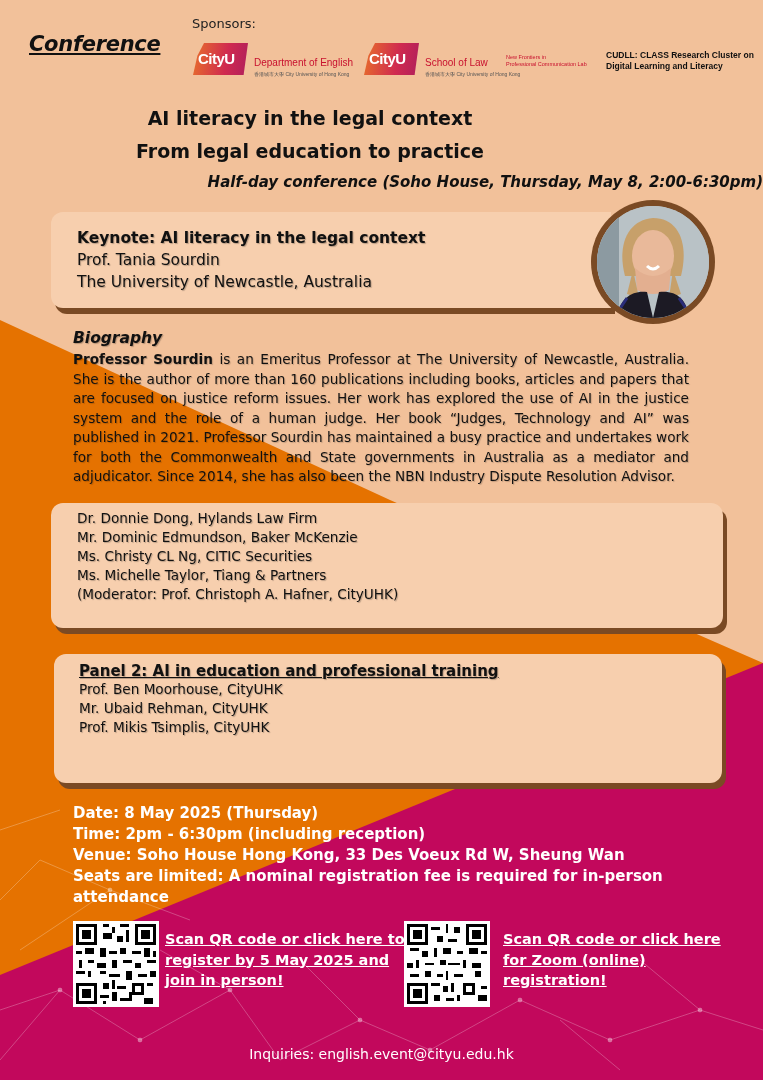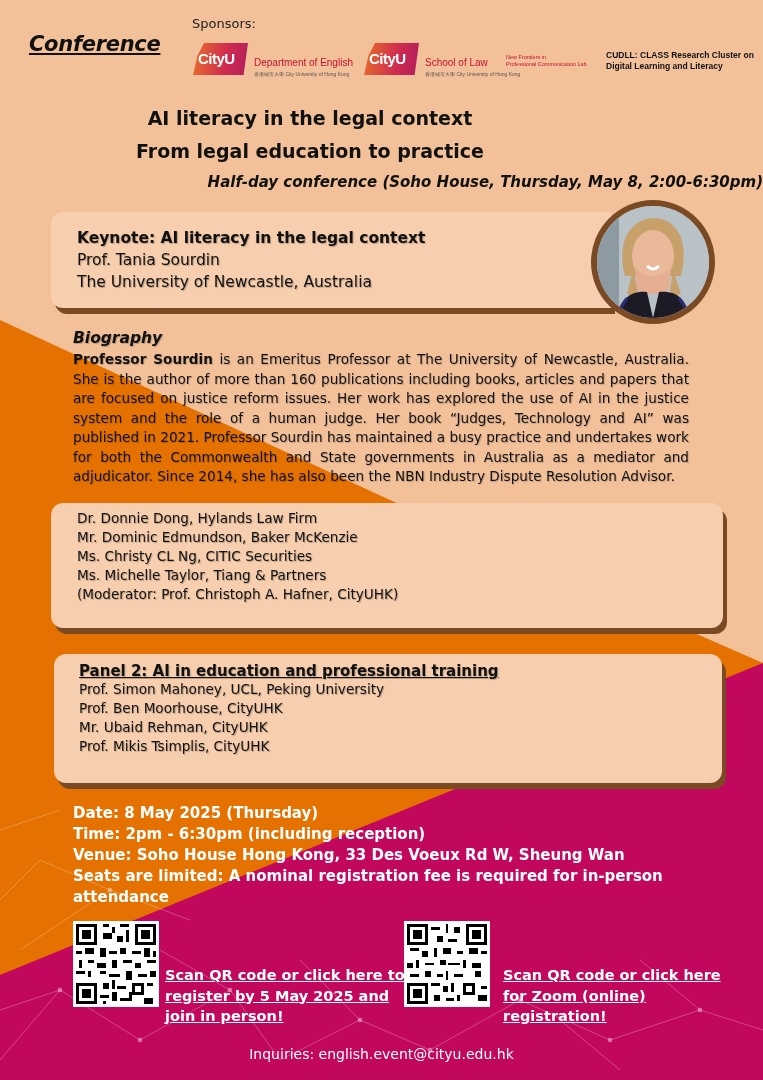--- a/index.html
+++ b/index.html
@@ -24,21 +24,21 @@
   .kn-title { font-weight:bold; font-size:15.5px; }
   .kn-line { font-size:15.5px; margin-top:4px; }
   .photo { position:absolute; z-index:3; left:591px; top:200px; width:124px; height:124px; border-radius:50%; background:#7A4A24; }
   .photo-inner { position:absolute; left:6px; top:6px; width:112px; height:112px; border-radius:50%; overflow:hidden; background:linear-gradient(90deg,#9AA8AE 0%,#C9CFD0 40%,#B8C0C2 100%); }
   .bio-head { left:73px; top:329px; font-size:15.5px; font-weight:bold; font-style:italic; color:#111; text-shadow:1px 1px 1px rgba(0,0,0,0.25); }
   .bio-body { left:73px; top:350px; width:616px; font-size:13.6px; line-height:19.5px; color:#111; text-align:justify; text-shadow:1px 1px 1px rgba(0,0,0,0.2); }
   .panel-title { font-weight:bold; text-decoration:underline; font-size:15px; }
   .panel-line { font-size:13.6px; line-height:19px; }
   .info { left:73px; top:803px; width:620px; color:#fff; font-weight:bold; font-size:15px; line-height:21px; }
   .qr { position:absolute; z-index:3; width:86px; height:86px; background:#fff; }
-  .qr-link { position:absolute; z-index:3; color:#fff; font-weight:bold; font-size:14.5px; line-height:20.5px; text-decoration:underline;margin-top:36px; }
+  .qr-link { position:absolute; z-index:3; color:#fff; font-weight:bold; font-size:14.5px; line-height:20.5px; text-decoration:underline; }
   .inquiries { left:0; width:763px; text-align:center; top:1046px; color:#fff; font-size:14px; }
 </style>
 </head>
 <body>
 
 <svg class="bg" viewBox="0 0 763 1080" xmlns="http://www.w3.org/2000/svg">
   <rect x="0" y="0" width="763" height="1080" fill="#F2C19A"></rect>
   <polygon points="0,320 390,500 763,663 763,1080 0,1080" fill="#E57200"></polygon>
   <polygon points="763,663 763,1080 0,1080 0,975" fill="#C2085C"></polygon>
   <g stroke="rgba(255,255,255,0.25)" stroke-width="1" fill="rgba(255,255,255,0.35)">
@@ -146,21 +146,20 @@
   <div class="panel-line">Dr. Donnie Dong, Hylands Law Firm</div>
   <div class="panel-line">Mr. Dominic Edmundson, Baker McKenzie</div>
   <div class="panel-line">Ms. Christy CL Ng, CITIC Securities</div>
   <div class="panel-line">Ms. Michelle Taylor, Tiang &amp; Partners</div>
   <div class="panel-line">(Moderator: Prof. Christoph A. Hafner, CityUHK)</div>
 </div>
 
 <div class="card" style="left:54px; top:654px; width:668px; height:129px;"></div>
 <div class="card-text" style="left:79px; top:662px;">
   <div class="panel-title">Panel 2: AI in education and professional training</div>
-  <div class="panel-line">Prof. Simon Mahoney, UCL, Peking University</div>
   <div class="panel-line">Prof. Ben Moorhouse, CityUHK</div>
   <div class="panel-line">Mr. Ubaid Rehman, CityUHK</div>
   <div class="panel-line">Prof. Mikis Tsimplis, CityUHK</div>
 </div>
 
 <div class="layer info">
   <div>Date: 8 May 2025 (Thursday)</div>
   <div>Time: 2pm - 6:30pm (including reception)</div>
   <div>Venue: Soho House Hong Kong, 33 Des Voeux Rd W, Sheung Wan</div>
   <div>Seats are limited: A nominal registration fee is required for in-person attendance</div>

